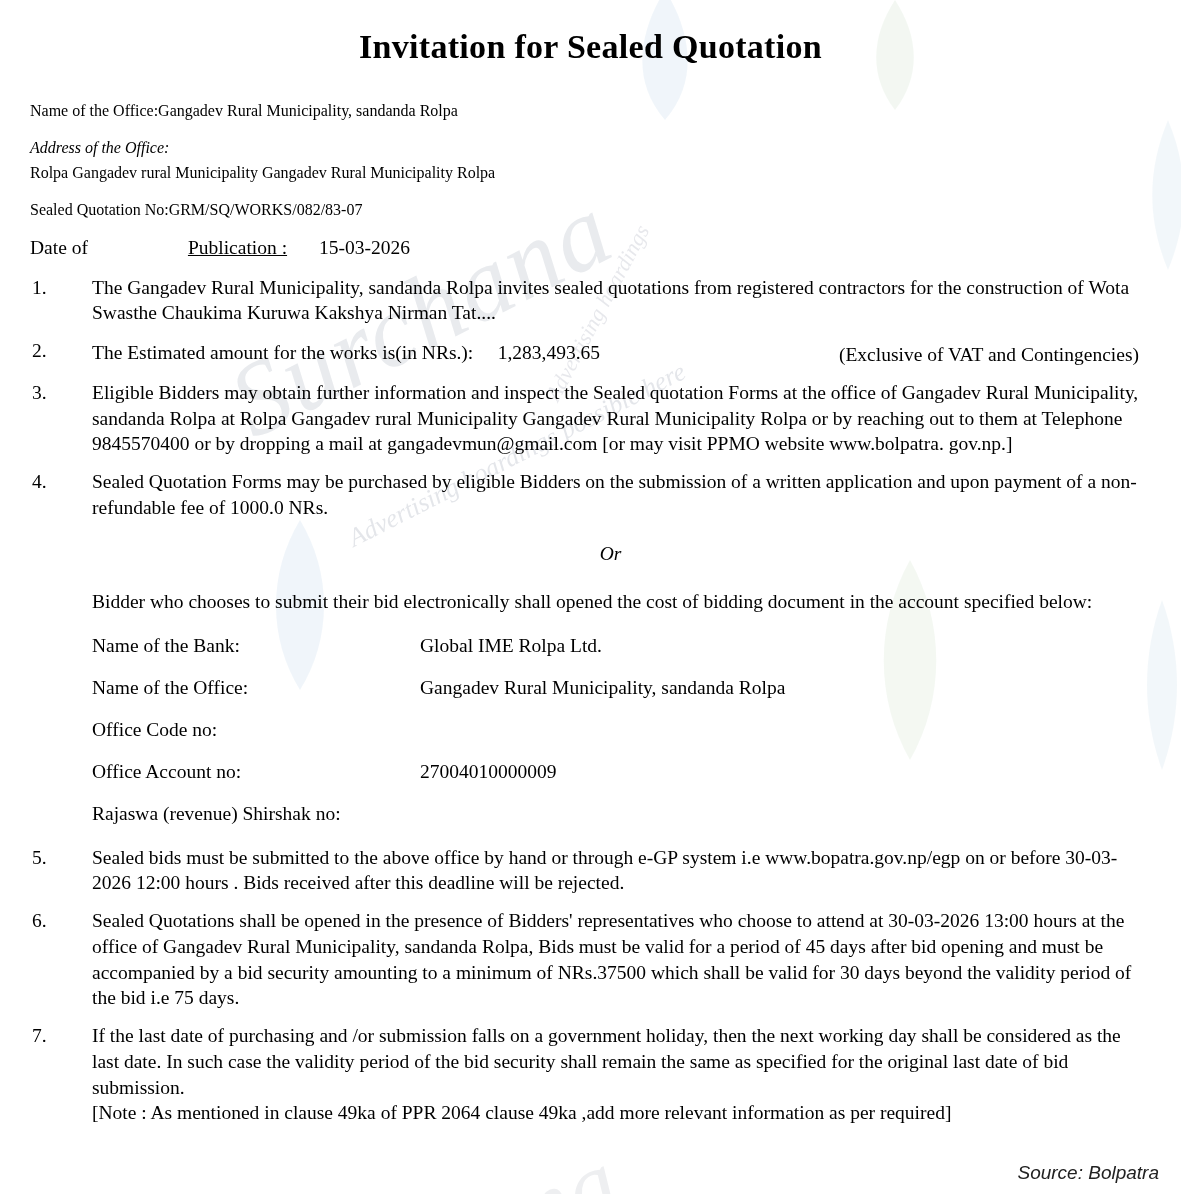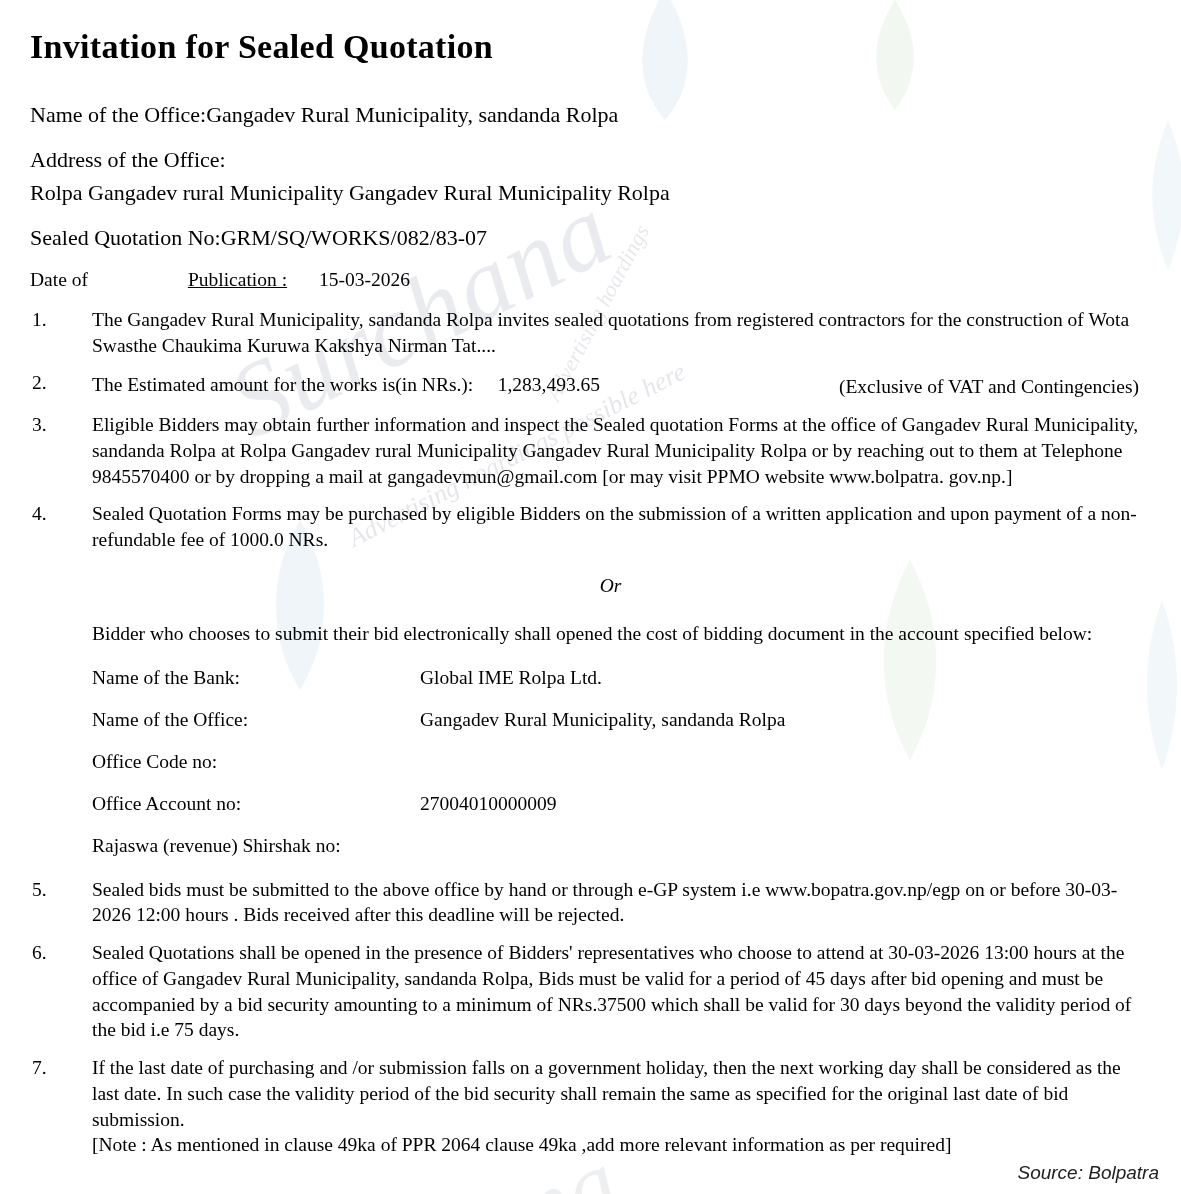--- a/index.html
+++ b/index.html
@@ -68,32 +68,34 @@
   
   .page {
     position: relative;
     z-index: 2;
     width: 1181px;
     height: 1194px;
     box-sizing: border-box;
     padding: 18px 30px 0 30px;
   }
   .doc-title {
+    text-align: center;
     font-weight: bold;
     font-size: 34px;
     letter-spacing: 0.3px;
     margin: 10px 0 34px 0;
   }
   .line {
-    font-size: 22px;
+    font-size: 16px;
     line-height: 1.34;
     margin: 0 0 16px 0;
   }
   .line.tight {
     margin-bottom: 3px;
+    font-style: italic;
   }
   .date-row {
     font-size: 19.5px;
     margin: 0 0 16px 0;
     display: block;
   }
   .date-row .dlabel { display: inline-block; }
   .date-row .dword { display: inline-block; margin-left: 100px; text-decoration: underline; }
   .date-row .dval { display: inline-block; margin-left: 32px; }
 

